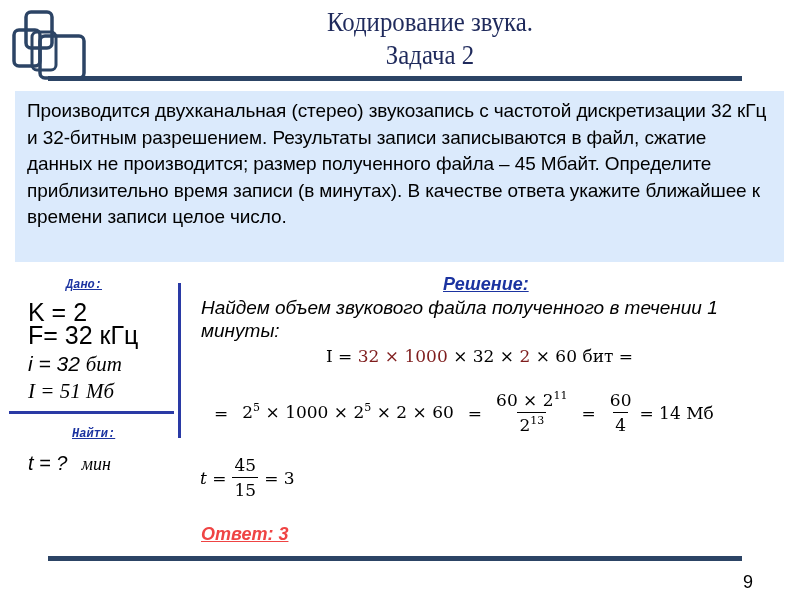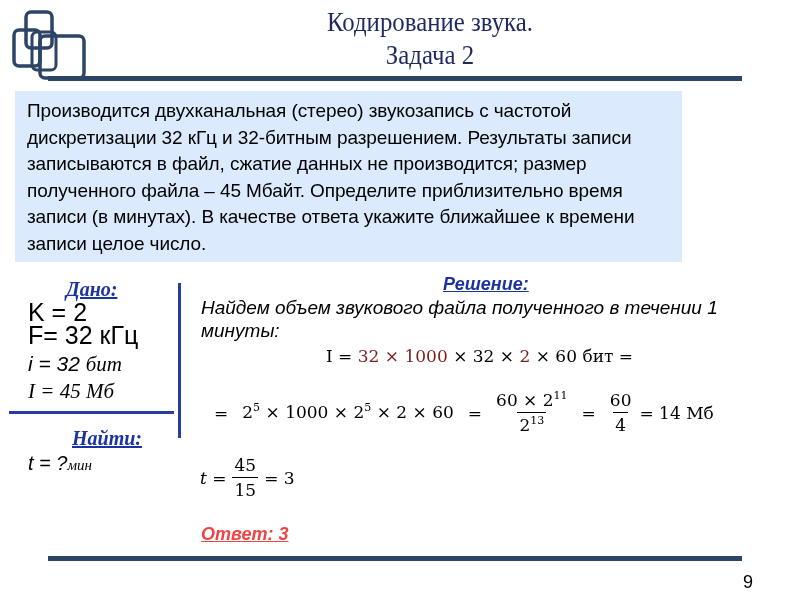--- a/index.html
+++ b/index.html
@@ -13,43 +13,43 @@
       text-align: center; font-family: "Liberation Serif", serif;
       font-size: 27px; line-height: 33px; color: #1f2a5c;
       transform: scaleX(0.92); transform-origin: center;
     }
 
     .rule { position: absolute; height: 5px; background: #2c4465; }
     .rule.top { left: 48px; top: 76px; width: 694px; }
     .rule.bottom { left: 48px; top: 556px; width: 694px; }
 
     .task-box {
-      position: absolute; left: 15px; top: 91px; width: 667px; height: 171px;
+      position: absolute; left: 15px; top: 91px; width: 769px; height: 171px;
       background: #dbeafc; padding: 7px 12px 0 12px;
     }
     .task-text {
       font-size: 19px; line-height: 26.6px; color: #000;
       letter-spacing: -0.1px;
     }
 
     .given-title, .find-title {
-      position: absolute; font-family: Liberation Serif, serif; font-style: italic;
-      font-weight: bold; font-size: 20px; color: #1b33a0; text-decoration: underline;
+      position: absolute; font-family: Liberation Mono, monospace; font-style: italic;
+      font-weight: bold; font-size: 12px; color: #1b33a0; text-decoration: underline;
     }
     .given-title { left: 66px; top: 278px; }
     .find-title { left: 40px; top: 427px; margin-left: 32px; }
 
     .given-line { position: absolute; left: 28px; font-size: 25px; line-height: 22px; white-space: nowrap; }
     .given-line.i1 { top: 301px; }
     .given-line.i2 { top: 324px; }
     .given-line.i3 { top: 353px; font-style: italic; font-size: 21px; }
     .given-line.i4 { top: 380px; font-style: italic; font-size: 21px; font-family: "Liberation Serif", serif; }
     .given-line .unit { font-family: "Liberation Serif", serif; font-style: italic; }
     .find-line { position: absolute; left: 28px; top: 452px; font-size: 20px; font-style: italic; white-space: nowrap; }
-    .find-line .unit { font-family: "Liberation Serif", serif; font-size: 15px; }
+    .find-line .unit { font-family: "Liberation Serif", serif; font-size: 18px; margin-left: 14px; }
 
     .hdiv { position: absolute; left: 9px; top: 411px; width: 165px; height: 3px; background: #2a3aa5; }
     .vdiv { position: absolute; left: 178px; top: 283px; width: 3px; height: 155px; background: #2a3aa5; }
 
     .solution-title {
       position: absolute; left: 443px; top: 274px; font-size: 18px; font-weight: bold;
       font-style: italic; color: #1b33a0; text-decoration: underline;
     }
     .solution-text {
       position: absolute; left: 201px; top: 296px; width: 590px;
@@ -93,21 +93,21 @@
 <div class="rule top"></div>
 
 <div class="task-box">
   <div class="task-text">Производится двухканальная (стерео) звукозапись с частотой дискретизации 32 кГц и 32-битным разрешением. Результаты записи записываются в файл, сжатие данных не производится; размер полученного файла – 45 Мбайт. Определите приблизительно время записи (в минутах). В качестве ответа укажите ближайшее к времени записи целое число.</div>
 </div>
 
 <div class="given-title">Дано:</div>
 <div class="given-line i1"><span>K = 2</span></div>
 <div class="given-line i2"><span>F= 32 кГц</span></div>
 <div class="given-line i3"><span>i = 32 </span><span class="unit">бит</span></div>
-<div class="given-line i4"><span>I = 45 </span><span class="unit">Мб</span></div>
+<div class="given-line i4"><span>I = 51 </span><span class="unit">Мб</span></div>
 
 <div class="hdiv"></div>
 <div class="vdiv"></div>
 
 <div class="find-title">Найти:</div>
 <div class="find-line"><span>t  = ?</span><span class="unit">мин</span></div>
 
 <div class="solution-title">Решение:</div>
 <div class="solution-text">Найдем объем звукового файла полученного в течении 1 минуты:</div>
 

